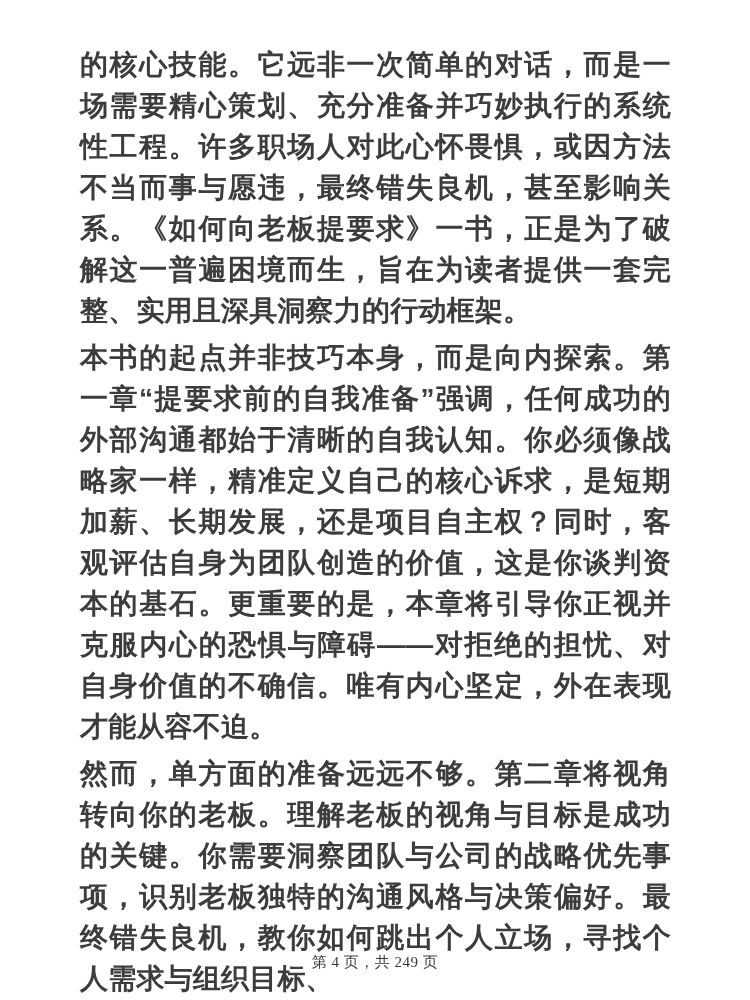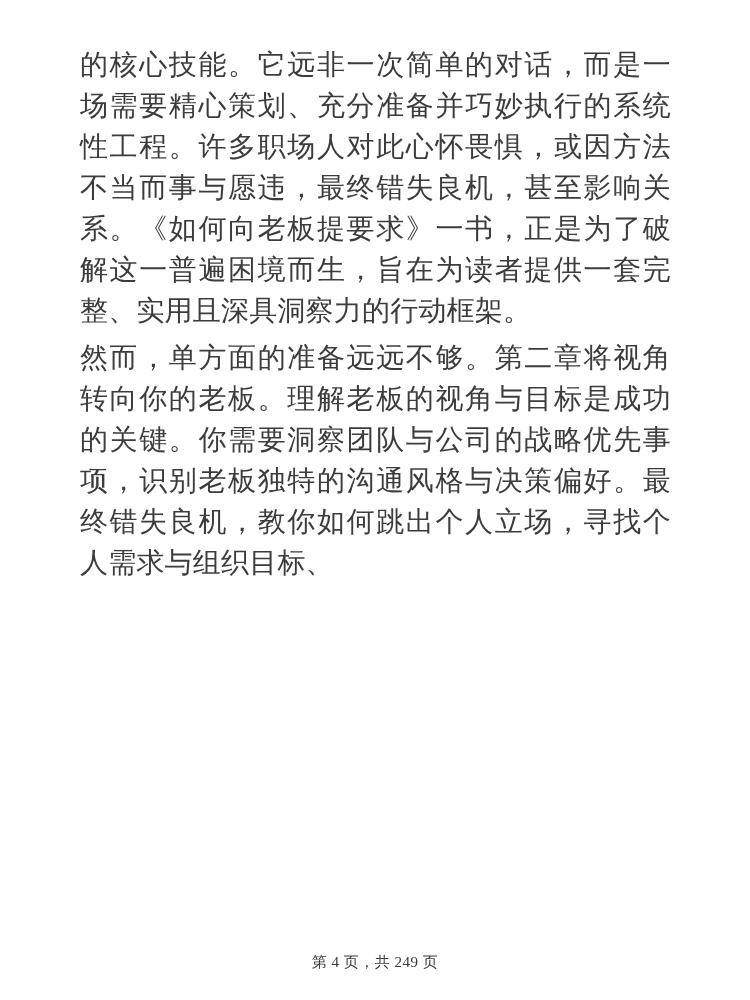--- a/index.html
+++ b/index.html
@@ -22,35 +22,37 @@
     width: 591px;
     color: #3c3c3c;
     font-size: 28px;
     line-height: 41px;
     text-align: justify;
     letter-spacing: 0.2px;
   }
   .page-content p {
     margin: 0 0 6px 0;
     padding: 0;
+    font-weight: bold;
   }
   .page-footer {
     position: absolute;
     left: 0;
     bottom: 28px;
     width: 100%;
     text-align: center;
     font-family: "Liberation Serif", "DejaVu Serif", serif;
     font-size: 15px;
     color: #3a3a3a;
     letter-spacing: 0.5px;
   }
 </style>
 </head>
 <body>
 
 <div class="reader-page">
   <div class="page-content">
     <p>的核心技能。它远非一次简单的对话，而是一场需要精心策划、充分准备并巧妙执行的系统性工程。许多职场人对此心怀畏惧，或因方法不当而事与愿违，最终错失良机，甚至影响关系。《如何向老板提要求》一书，正是为了破解这一普遍困境而生，旨在为读者提供一套完整、实用且深具洞察力的行动框架。</p>
+    <p>本书的起点并非技巧本身，而是向内探索。第一章“提要求前的自我准备”强调，任何成功的外部沟通都始于清晰的自我认知。你必须像战略家一样，精准定义自己的核心诉求，是短期加薪、长期发展，还是项目自主权？同时，客观评估自身为团队创造的价值，这是你谈判资本的基石。更重要的是，本章将引导你正视并克服内心的恐惧与障碍——对拒绝的担忧、对自身价值的不确信。唯有内心坚定，外在表现才能从容不迫。</p>
     <p>然而，单方面的准备远远不够。第二章将视角转向你的老板。理解老板的视角与目标是成功的关键。你需要洞察团队与公司的战略优先事项，识别老板独特的沟通风格与决策偏好。最终错失良机，教你如何跳出个人立场，寻找个人需求与组织目标、</p>
   </div>
   <div class="page-footer">第 4 页，共 249 页</div>
 </div>
 
 </body></html>

